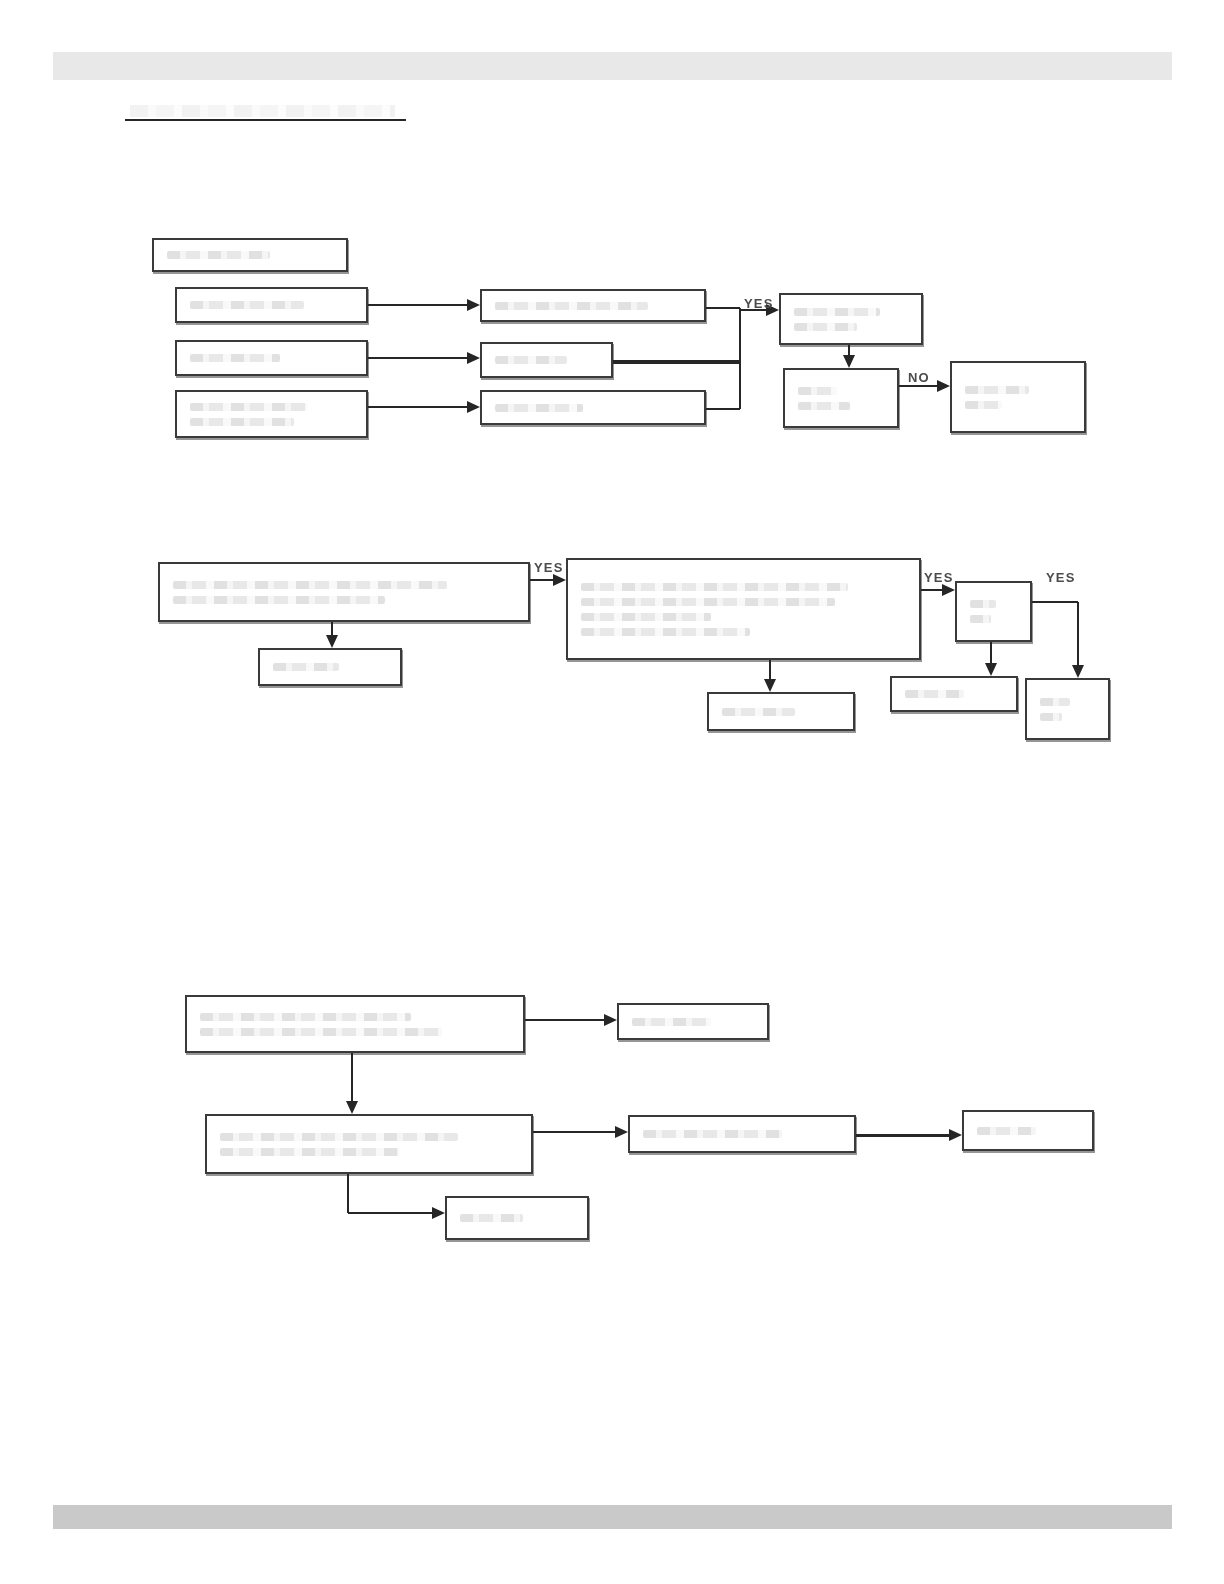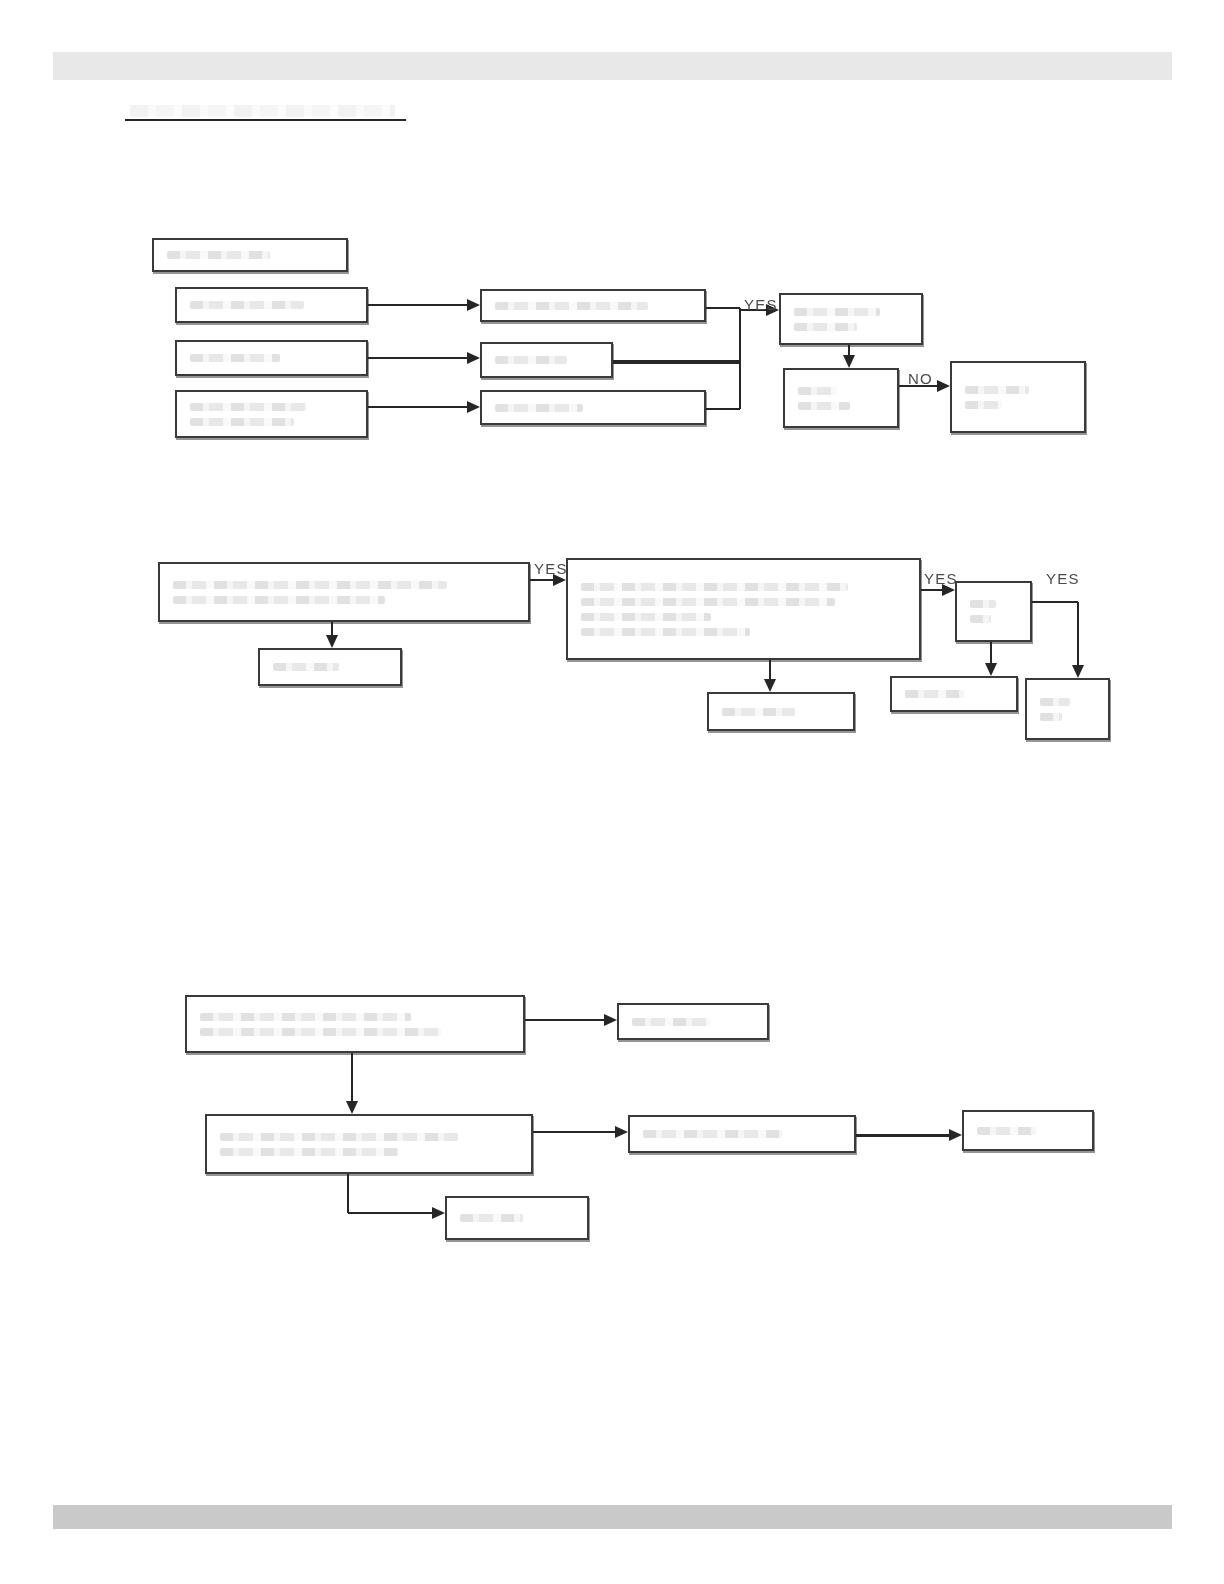--- a/index.html
+++ b/index.html
@@ -13,22 +13,22 @@
   .smudge{height:8px;border-radius:2px;opacity:.85;filter:blur(.5px);
        background-image:repeating-linear-gradient(90deg,
          var(--faint,#dcdcdc) 0 13px, #f4f4f4 13px 19px,
          #e4e4e4 19px 33px, #f8f8f8 33px 41px);}
   .seg{position:absolute;background:var(--ink-line,#262626);}
   .arrow{position:absolute;width:0;height:0;}
   .arrow.right{border-top:6px solid transparent;border-bottom:6px solid transparent;
        border-left:13px solid var(--ink-line,#262626);}
   .arrow.down{border-left:6px solid transparent;border-right:6px solid transparent;
        border-top:13px solid var(--ink-line,#262626);}
-  .edge-label{position:absolute;font-size:15px;letter-spacing:1.2px;
-       color:var(--label,#4b4b4b);font-weight:400;white-space:nowrap;}
+  .edge-label{position:absolute;font-size:13px;letter-spacing:1.2px;
+       color:var(--label,#4b4b4b);font-weight:700;white-space:nowrap;}
   .title-underline{position:absolute;background:var(--ink-line,#262626);}
   .title-smudge{position:absolute;opacity:.55;filter:blur(.7px);
        background-image:repeating-linear-gradient(90deg,
          #e8e8e8 0 18px,#f7f7f7 18px 26px,#ededed 26px 44px,#fbfbfb 44px 52px);}
 </style>
 </head>
 <body>
 
 <div id="canvas">
   <div class="bar" style="left: 53px; top: 52px; width: 1119px; height: 28px; background: rgb(232, 232, 232);"></div>

